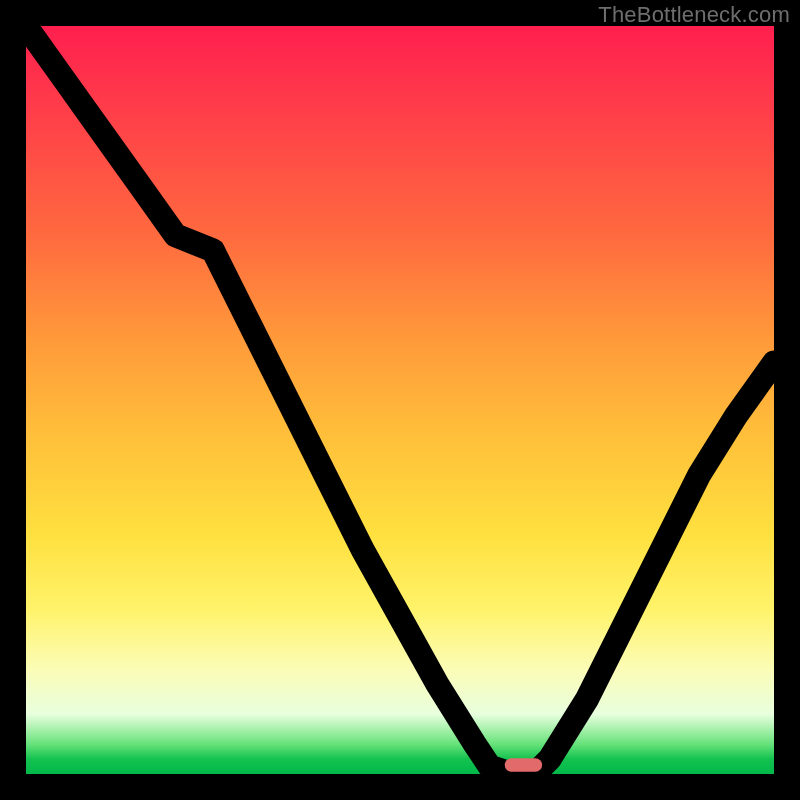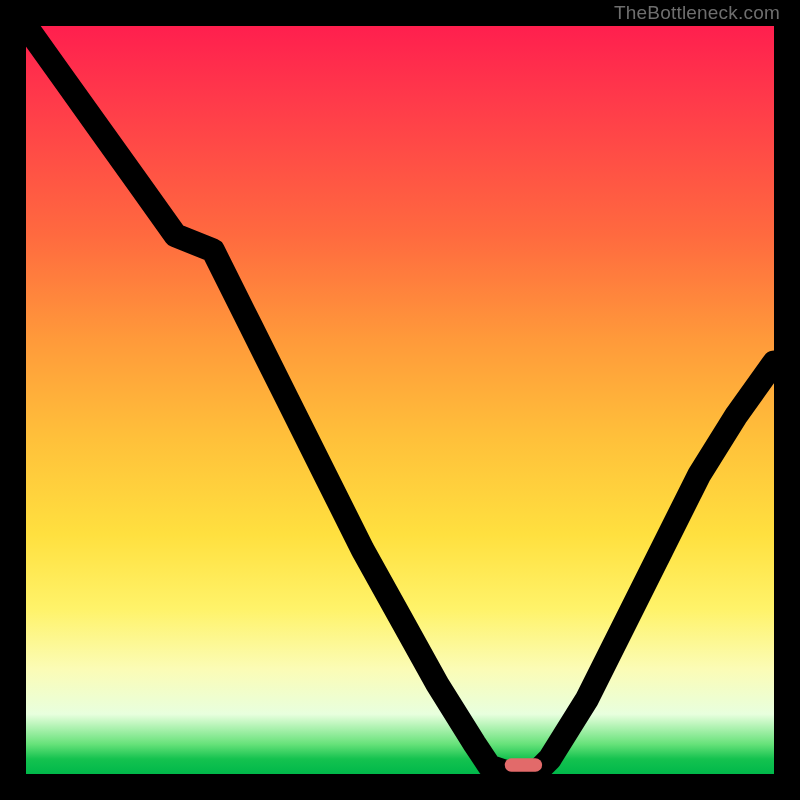--- a/index.html
+++ b/index.html
@@ -13,23 +13,23 @@
   }
   .frame {
     position: relative;
     width: 800px;
     height: 800px;
     background: #000;
   }
   .watermark {
     position: absolute;
     top: 2px;
-    right: 20px;
+    right: 10px;
     color: #6e6e6e;
-    font-size: 19px;
+    font-size: 22px;
     letter-spacing: 0.2px;
     z-index: 5;
   }
   .plot-area {
     position: absolute;
     left: 26px;
     top: 26px;
     width: 748px;
     height: 748px;
     

